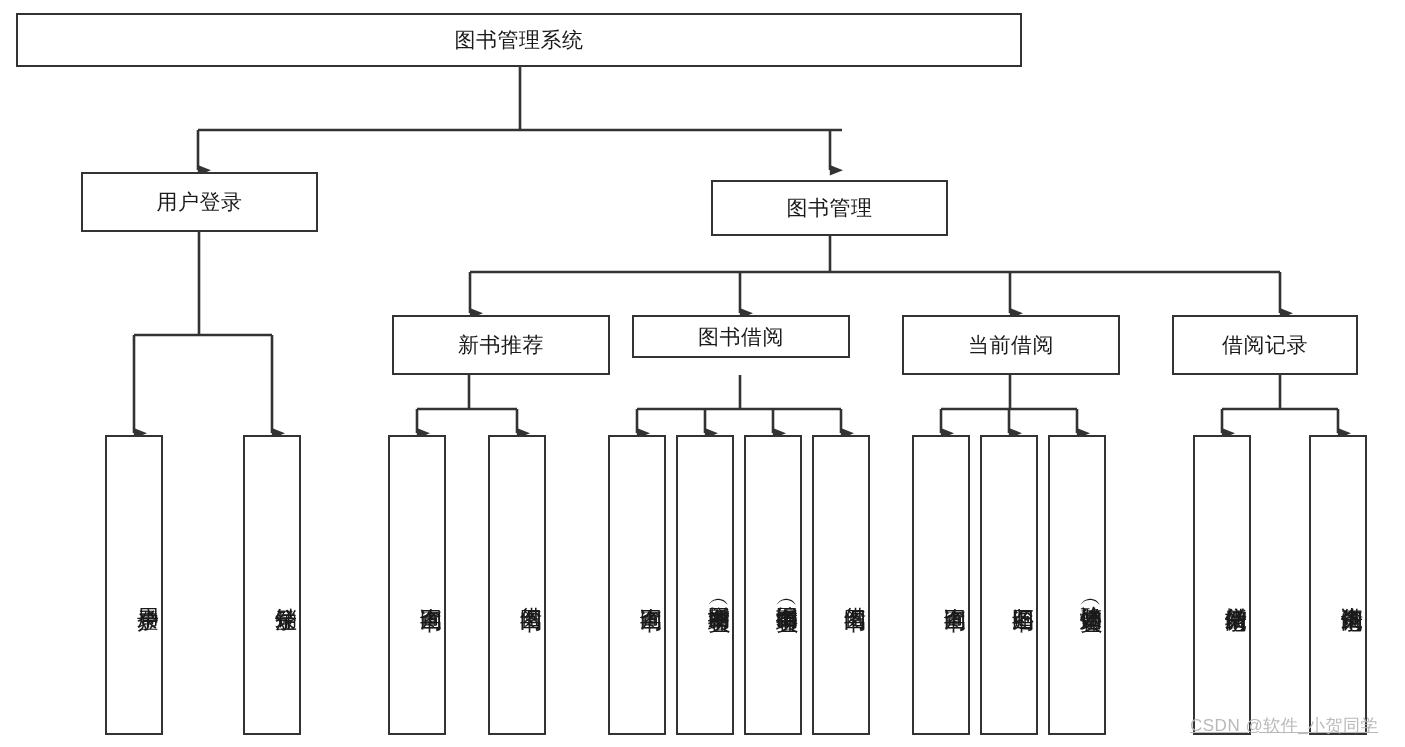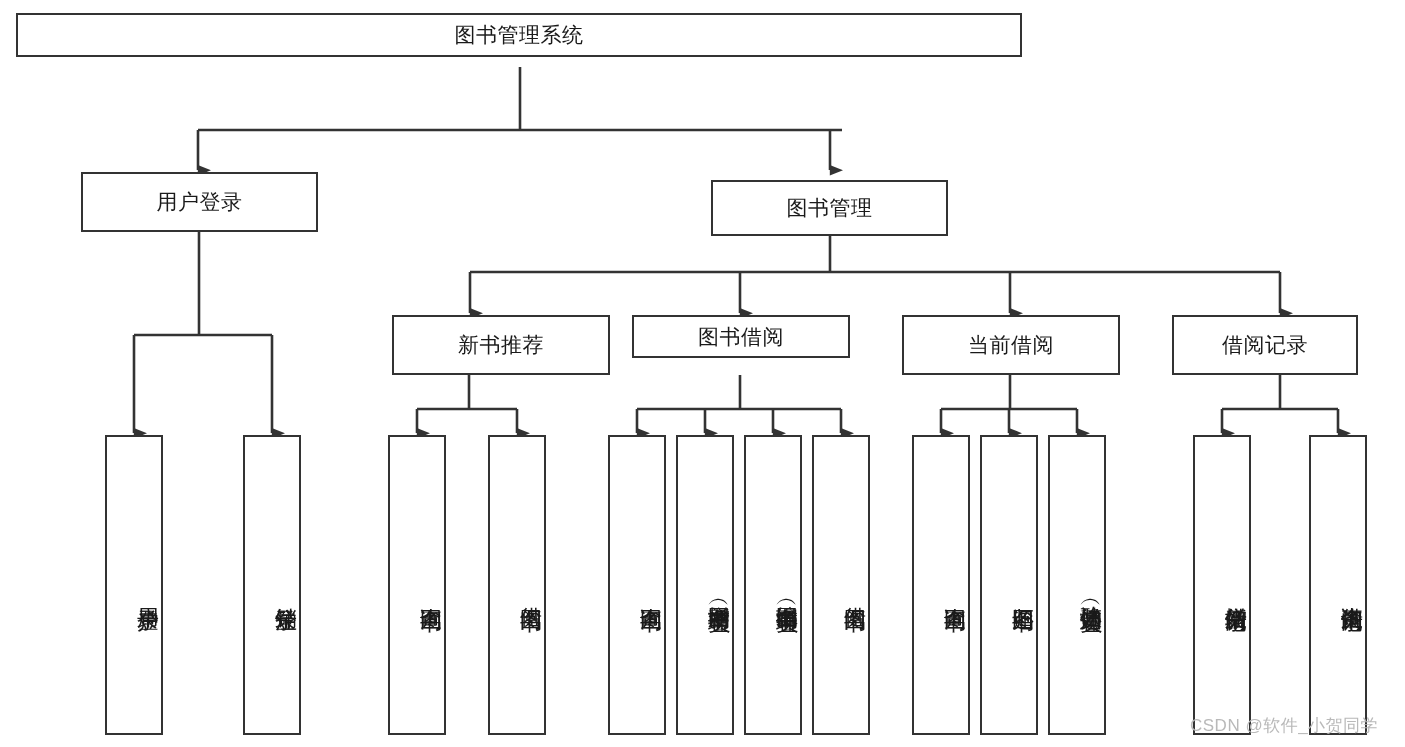--- a/index.html
+++ b/index.html
@@ -61,20 +61,21 @@
     display: block;
     white-space: normal;
   }
   .watermark {
     position: absolute;
     font-size: 17px;
     color: #b9b9b9;
     letter-spacing: 0.5px;
     white-space: nowrap;
     user-select: none;
+    text-decoration: underline;
   }
 </style>
 </head>
 <body>
 
 <div id="diagram-root">
 
   <svg id="edge-layer" viewBox="0 0 1405 747" width="1405" height="747" xmlns="http://www.w3.org/2000/svg">
     <defs>
       <marker id="arrow" viewBox="0 0 12 14" refX="5.6" refY="13.4" markerWidth="12" markerHeight="14" orient="auto-start-reverse" markerUnits="userSpaceOnUse">
@@ -130,21 +131,21 @@
     </g>
 
     <g stroke="#333333" stroke-width="2.6" fill="none">
       <path d="M 1280 375 L 1280 409"></path>
       <path d="M 1222 409 L 1338 409"></path>
       <path d="M 1222 409 L 1222 433" marker-end="url(#arrow)"></path>
       <path d="M 1338 409 L 1338 433" marker-end="url(#arrow)"></path>
     </g>
   </svg>
 
-  <div class="node root horiz" style="left:16px; top:13px; width:1006px; height:44px;">
+  <div class="node root horiz" style="left:16px; top:13px; width:1006px; height:54px;">
     <span>图书管理系统</span>
   </div>
 
   <div class="node horiz" style="left:81px; top:172px; width:237px; height:60px;">
     <span>用户登录</span>
   </div>
   <div class="node horiz" style="left:711px; top:180px; width:237px; height:56px;">
     <span>图书管理</span>
   </div>
 

